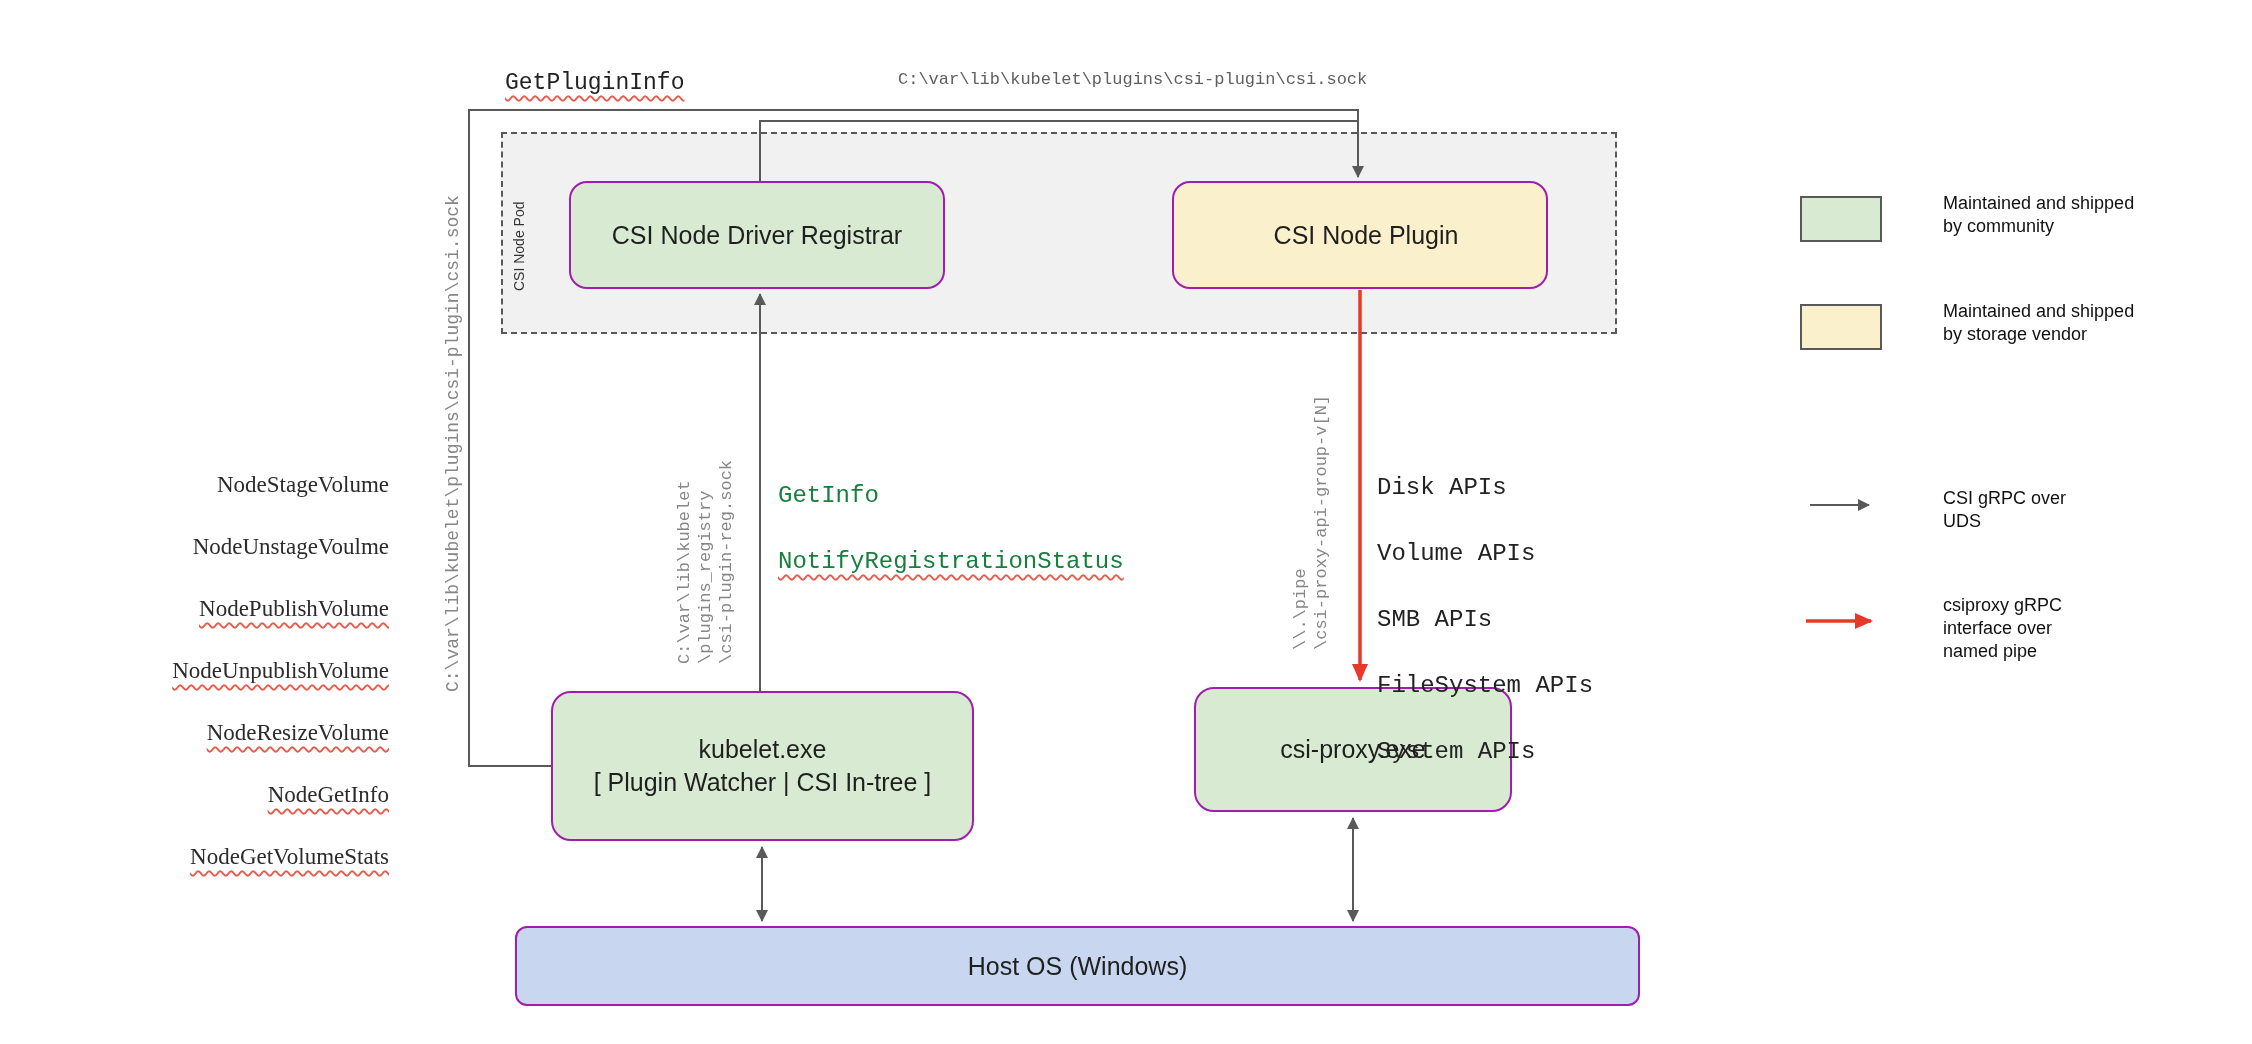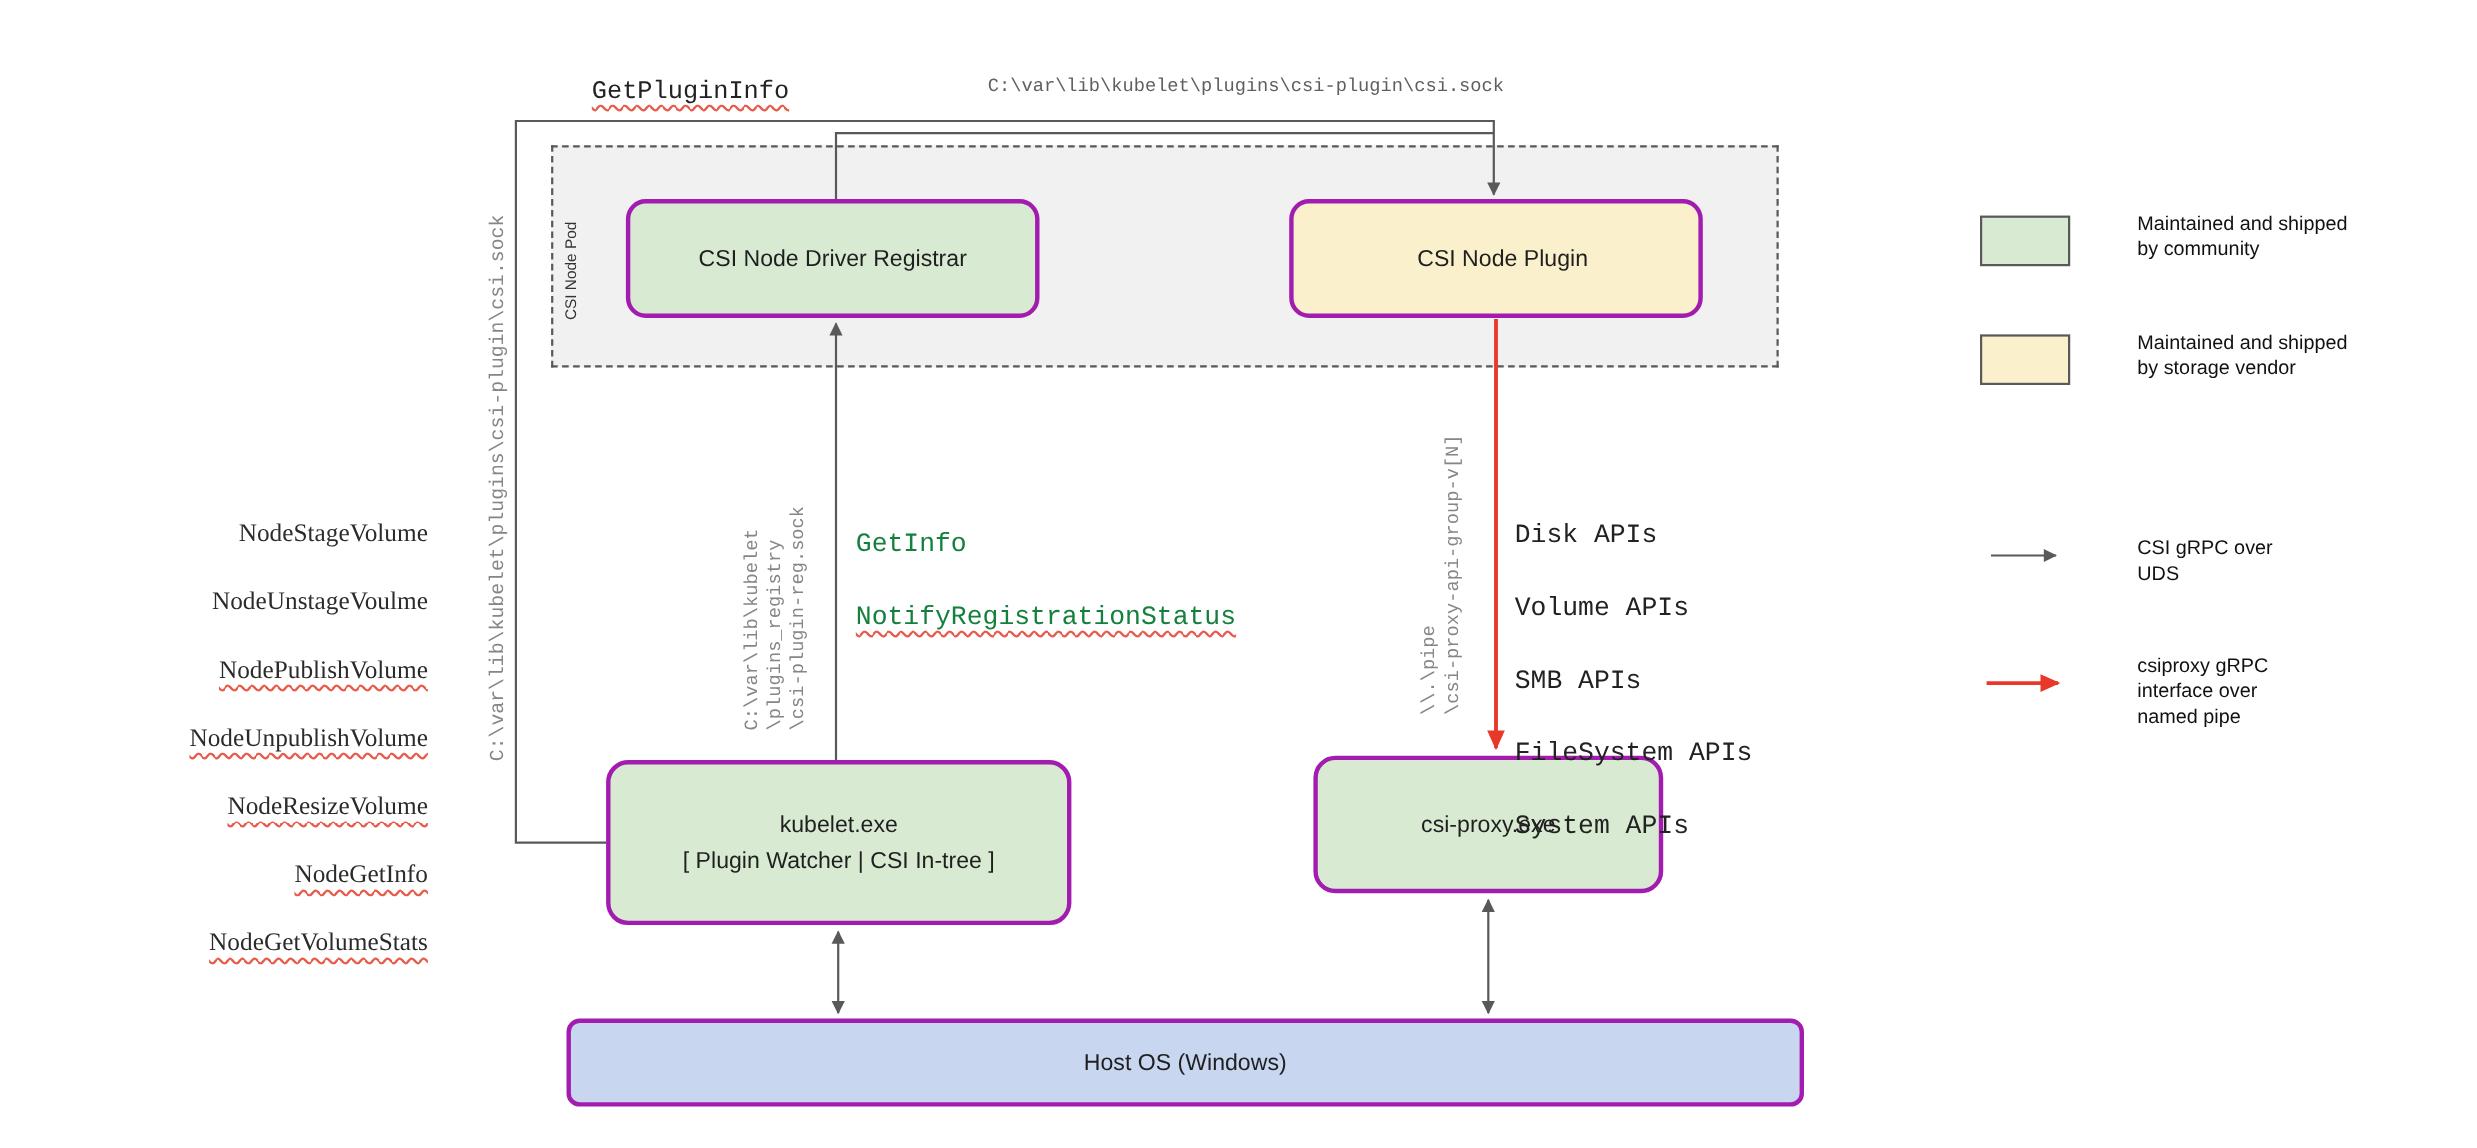--- a/index.html
+++ b/index.html
@@ -8,34 +8,34 @@
   svg.lines{position:absolute;left:0;top:0;z-index:2;}
   .mono{font-family:"Liberation Mono","DejaVu Sans Mono",monospace;}
   .sq{text-decoration-line:underline;text-decoration-style:wavy;
       text-decoration-color:#e85a4a;text-decoration-thickness:1.5px;text-underline-offset:6px;}
   
   .pod{position:absolute;left:501px;top:132px;width:1116px;height:202px;z-index:1;
        background:#f1f1f1;border:2px dashed #595959;box-sizing:border-box;}
   .pod-label{position:absolute;left:511px;top:291px;width:110px;z-index:4;
        font-size:14px;color:#333;transform:rotate(-90deg);transform-origin:0 0;}
   
-  .node{position:absolute;z-index:3;box-sizing:border-box;border:4px solid #a21caf;
+  .node{position:absolute;z-index:3;box-sizing:border-box;border:2px solid #a21caf;
         display:flex;flex-direction:column;align-items:center;justify-content:center;
-        text-align:center;font-size:21px;line-height:33px;}
+        text-align:center;font-size:25px;line-height:33px;}
   .green{background:#d9ead3;}
   .yellow{background:#faf0cc;padding-left:12px;}
   .blue{background:#c9d6f0;}
   .registrar{left:569px;top:181px;width:376px;height:108px;border-radius:18px;}
   .plugin{left:1172px;top:181px;width:376px;height:108px;border-radius:18px;}
   .kubelet{left:551px;top:691px;width:423px;height:150px;border-radius:20px;}
   .proxy{left:1194px;top:687px;width:318px;height:125px;border-radius:20px;}
   .hostos{left:515px;top:926px;width:1125px;height:80px;border-radius:12px;}
   
   .t{position:absolute;z-index:4;white-space:pre-line;}
-  .get-plugin-info{left:538px;top:70px;font-size:23px;color:#222;}
+  .get-plugin-info{left:505px;top:70px;font-size:23px;color:#222;}
   .csi-sock-top{left:898px;top:70px;font-size:17px;color:#5f5f5f;}
   .methods{left:104px;top:438px;width:285px;text-align:right;font-size:23px;line-height:31px;color:#2b2b2b;font-family:Liberation Serif, serif;}
   .methods div{white-space:nowrap;}
   .getinfo-block{left:778px;top:446px;font-size:24px;line-height:33px;color:#15803d;}
   .api-list{left:1377px;top:438px;font-size:24px;line-height:33px;color:#222;}
   
   .vtext{position:absolute;z-index:4;transform:rotate(-90deg);transform-origin:0 0;
          font-family:"Liberation Mono","DejaVu Sans Mono",monospace;
          color:#868686;white-space:pre-line;}
   .vleft{left:442px;top:692px;width:500px;font-size:18px;line-height:22px;}

